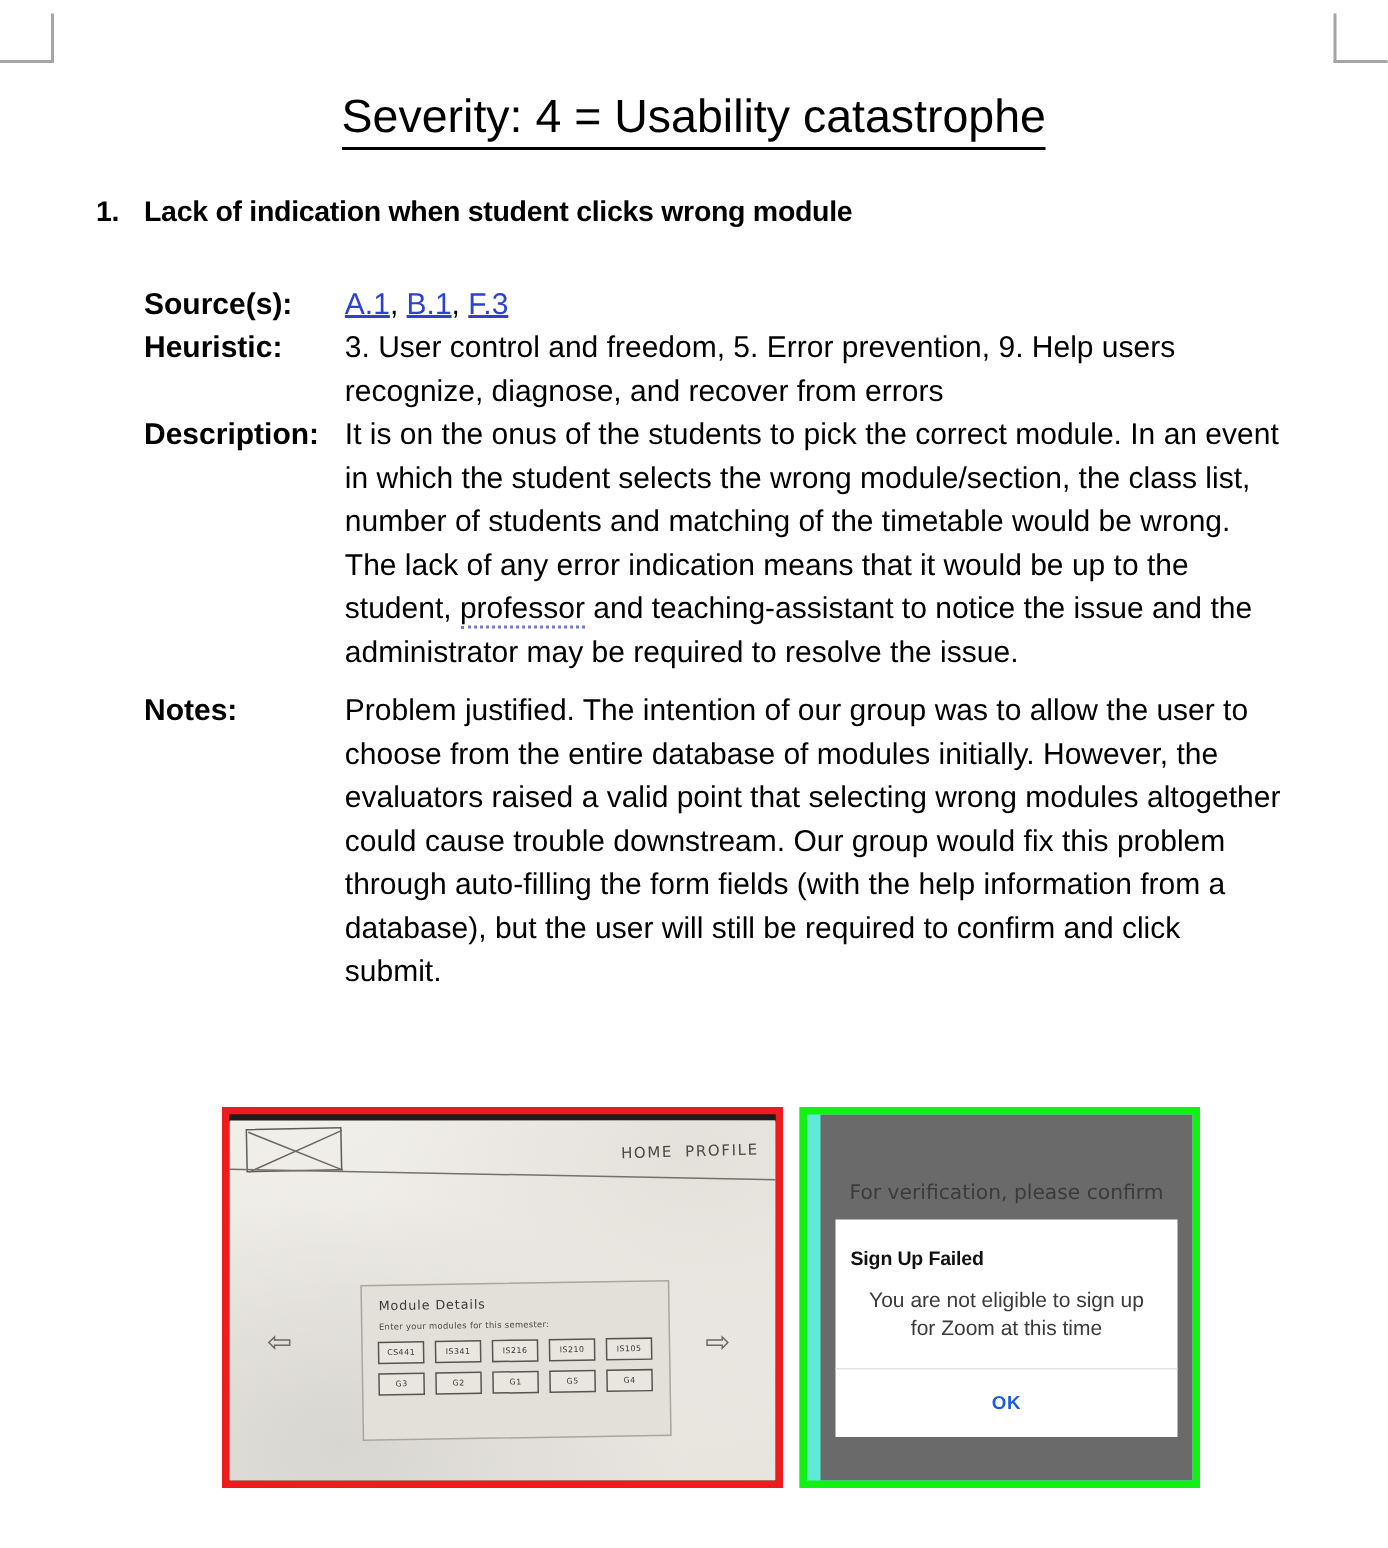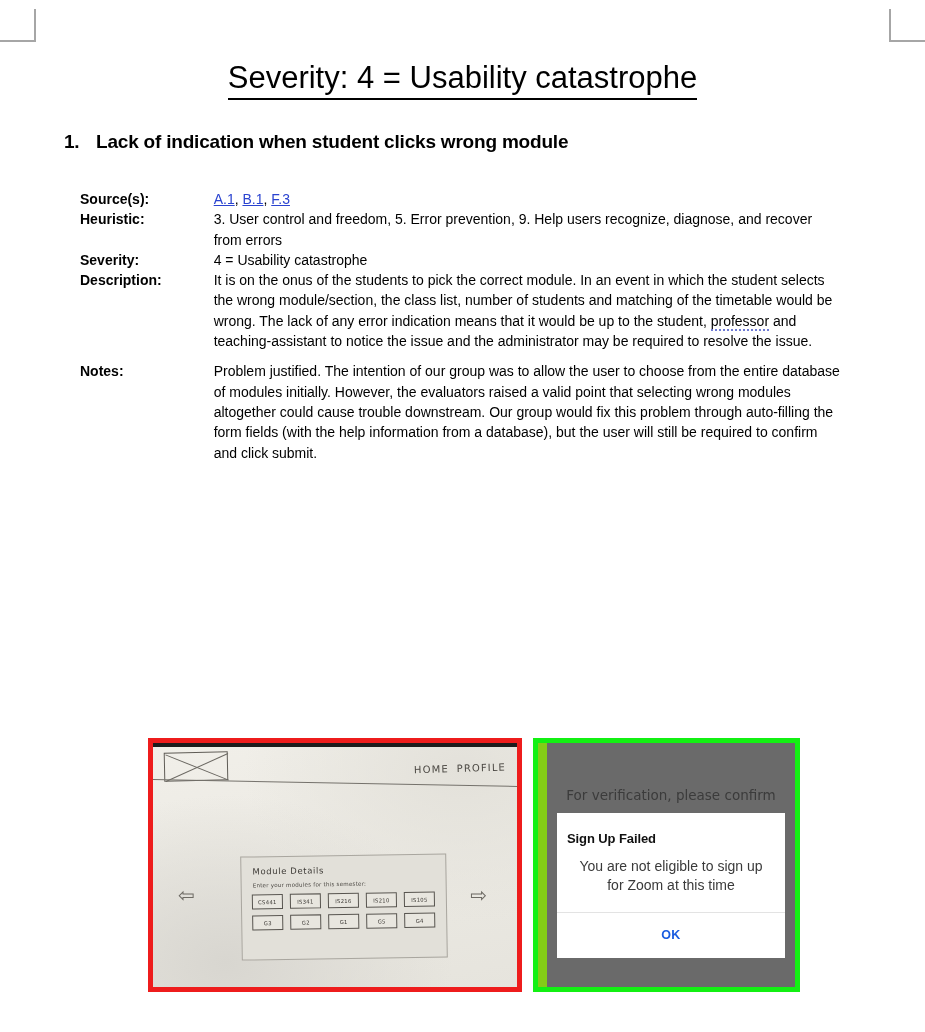--- a/index.html
+++ b/index.html
@@ -65,25 +65,25 @@
     white-space: nowrap;
   }
   .problem-heading .num {
     display: inline-block;
     width: 32px;
   }
 
   
   .fields {
     position: absolute;
-    left: 80px;
+    left: 96px;
     top: 189px;
     width: 760px;
     border-collapse: collapse;
-    font-size: 14px;
+    font-size: 20px;
     line-height: 1.45;
   }
   .fields td {
     vertical-align: top;
     padding: 0;
   }
   .fields td.label {
     width: 130px;
     font-weight: bold;
     white-space: nowrap;
@@ -242,21 +242,21 @@
   .wire-arrow.right { right: 30px; }
 
   .shot-right {
     position: absolute;
     left: 385px;
     top: 0;
     width: 267px;
     height: 254px;
     border: 5px solid #13f013;
     box-sizing: border-box;
-    background: #84cc16;
+    background: #5eead4;
     overflow: hidden;
   }
   .phone {
     position: absolute;
     left: 9px;
     top: 0;
     right: 0;
     bottom: 0;
     background: #6a6a6a;
   }
@@ -323,24 +323,20 @@
   <tbody>
       <tr>
     <td class="label">Source(s):</td>
     <td class="value">
       <a class="link" href="#">A.1</a><span>, </span><a class="link" href="#">B.1</a><span>, </span><a class="link" href="#">F.3</a>
     </td>
   </tr>
   <tr>
     <td class="label">Heuristic:</td>
     <td class="value">3. User control and freedom, 5. Error prevention, 9. Help users recognize, diagnose, and recover from errors</td>
-  </tr>
-  <tr>
-    <td class="label">Severity:</td>
-    <td class="value">4 = Usability catastrophe</td>
   </tr>
   <tr>
     <td class="label">Description:</td>
     <td class="value"><span>It is on the onus of the students to pick the correct module. In an event in which the student selects the wrong module/section, the class list, number of students and matching of the timetable would be wrong. The lack of any error indication means that it would be up to the student, </span><span class="spell">professor</span><span> and teaching-assistant to notice the issue and the administrator may be required to resolve the issue.</span></td>
   </tr>
   <tr class="gap-row">
         <td></td>
         <td></td>
       </tr>
   <tr>

